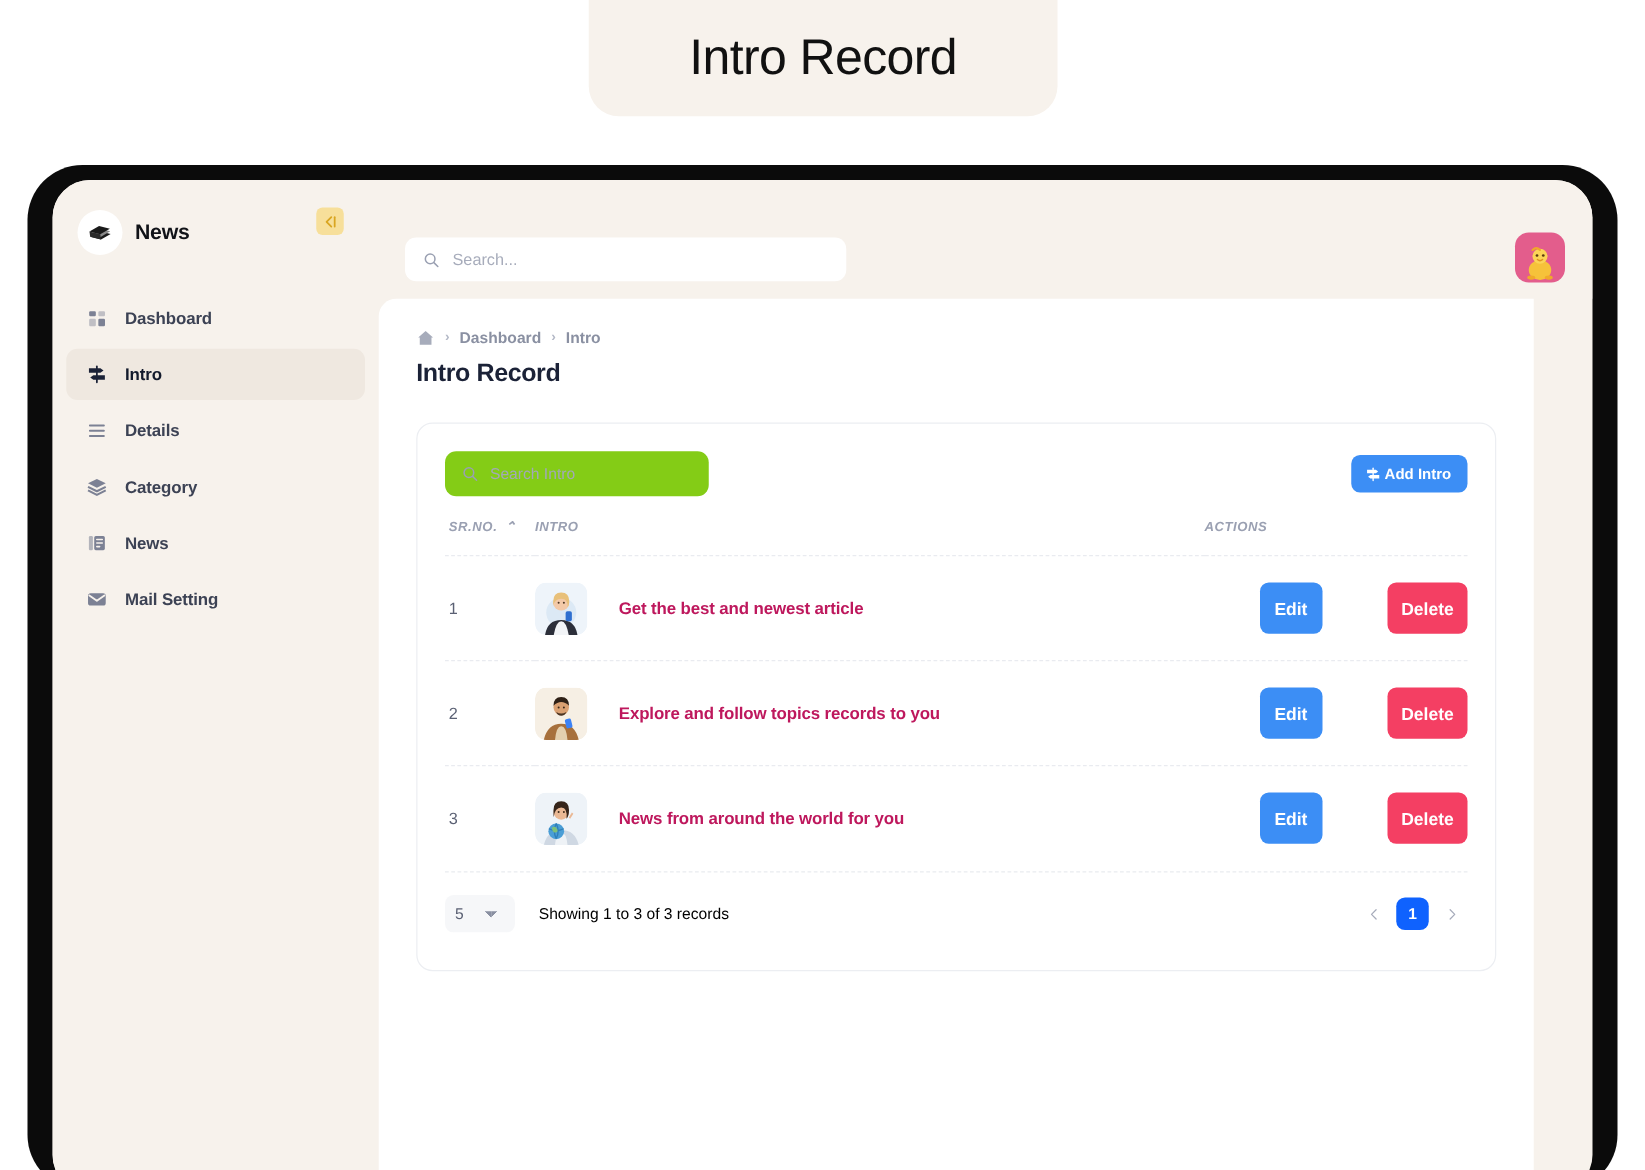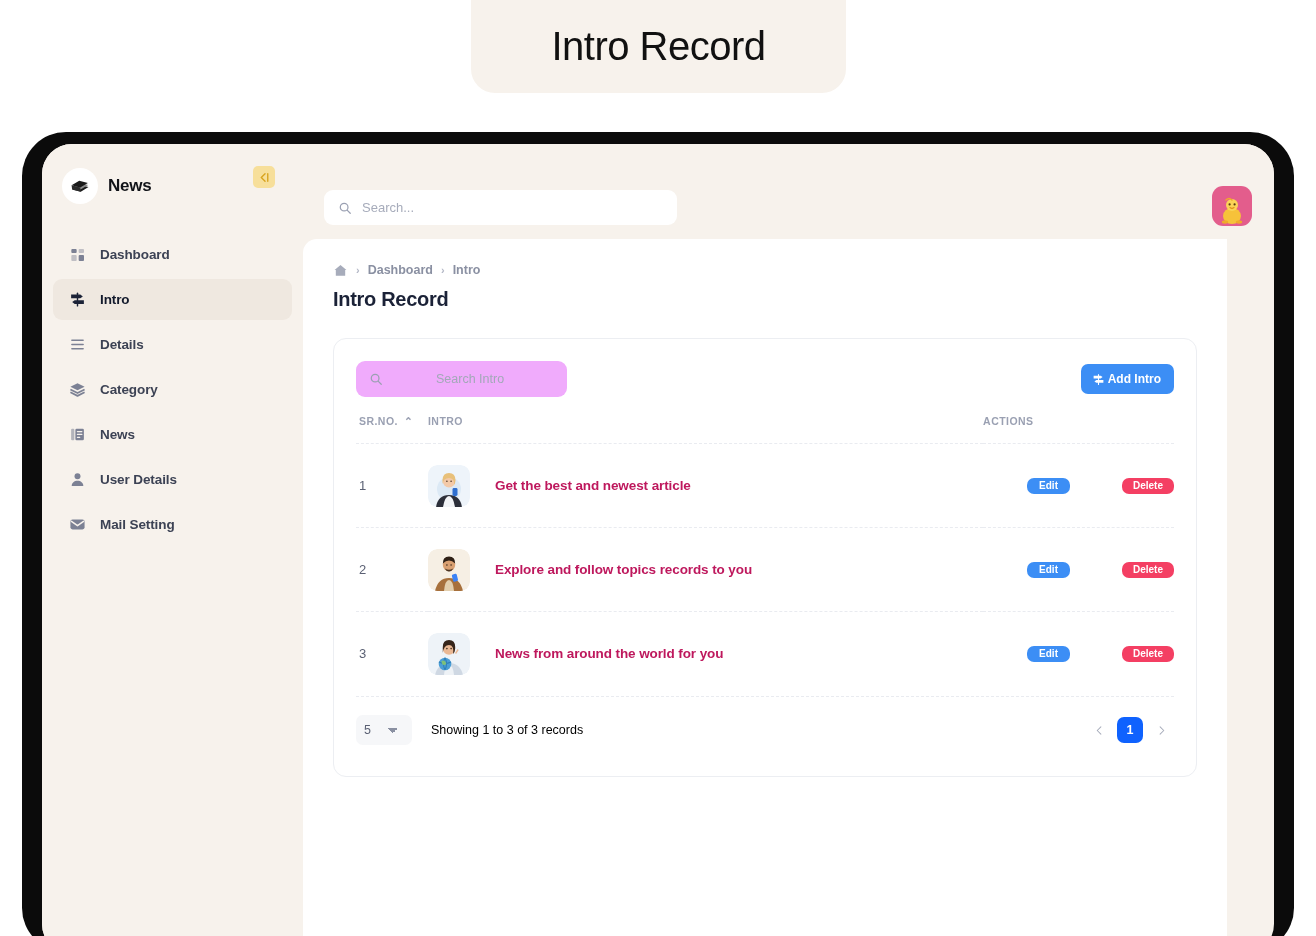--- a/index.html
+++ b/index.html
@@ -161,25 +161,24 @@
     background: #ffffff;
     padding: 22px 22px 0 22px;
     height: 439px;
   }
   #card-toolbar {
     display: flex; align-items: center; justify-content: space-between;
     height: 36px;
   }
   #table-search {
     width: 211px; height: 36px;
-    background: #f0abfc;
+    background: #84cc16;
     border-radius: 9px;
     display: flex; align-items: center;
     padding: 0 13px;
-    gap: 44px;
   }
   #table-search .s-ico { color: #9aa0b2; display:flex; flex:0 0 auto; }
   #table-search-input {
     border: none; outline: none; background: transparent;
     margin-left: 9px; flex: 1 1 auto;
     font-family: "Liberation Sans", sans-serif;
     font-size: 12.5px; color: #3c4254;
   }
   #table-search-input::placeholder { color: #a2a8b8; }
 
@@ -197,20 +196,21 @@
   }
 
   
   #tbl { width: 100%; border-collapse: collapse; margin-top: 18px; }
   #tbl thead th {
     text-align: left;
     font-size: 10.5px; font-weight: 700; letter-spacing: 0.45px;
     color: #9aa0b2;
     padding-bottom: 16px;
     white-space: nowrap;
+    font-style: italic;
   }
   #tbl thead th.c-sr { width: 72px; padding-left: 3px; }
   #tbl thead th.c-actions { width: 190px; }
   .sort-caret { display: inline-block; margin-left: 6px; color: #9aa0b2; }
 
   #tbl tbody td {
     border-top: 1px dashed #e9ebf0;
     padding: 0; height: 84px; vertical-align: middle;
   }
   #tbl tbody tr:first-child td { border-top: 1px dashed #e9ebf0; }
@@ -224,23 +224,23 @@
     display: block;
   }
   .intro-text {
     margin-left: 25px;
     font-size: 13.5px; font-weight: 700; color: #be185d;
     letter-spacing: -0.1px;
   }
   .cell-actions { display: flex; align-items: center; gap: 8px; }
   .btn-edit, .btn-del {
     border: none; outline: none; cursor: pointer;
-    border-radius: 7px; height: 16px;
-    font-family: "Liberation Sans", sans-serif;
-    font-size: 10px; font-weight: 600; color: #ffffff; margin-left: 44px;
+    border-radius: 7px; height: 41px;
+    font-family: "Liberation Sans", sans-serif;
+    font-size: 14px; font-weight: 600; color: #ffffff; margin-left: 44px;
   }
   .btn-edit { background: #3c8ef5; padding: 0 12px; }
   .btn-del  { background: #f43f63; padding: 0 11px; }
 
   
   #card-footer {
     border-top: 1px dashed #e9ebf0;
     height: 68px;
     display: flex; align-items: center;
   }
@@ -368,29 +368,20 @@
               <rect x="3" y="4" width="4.5" height="16" rx="1.4" fill="currentColor" opacity="0.55"></rect>
               <rect x="9" y="4" width="12" height="16" rx="1.8" fill="currentColor"></rect>
               <rect x="11" y="7" width="8" height="1.8" rx="0.9" fill="#f7f2ec"></rect>
               <rect x="11" y="11" width="8" height="1.8" rx="0.9" fill="#f7f2ec"></rect>
               <rect x="11" y="15" width="5" height="1.8" rx="0.9" fill="#f7f2ec"></rect>
             </svg>
           </span>
           <span class="nav-lbl">News</span>
         </div>
 
-        <div class="nav-item">
-          <span class="nav-ico">
-            <svg width="17" height="17" viewBox="0 0 24 24" aria-hidden="true">
-              <circle cx="12" cy="7.5" r="4.2" fill="currentColor"></circle>
-              <path d="M3.8 21 C3.8 16.4 7.5 13.6 12 13.6 C16.5 13.6 20.2 16.4 20.2 21 Z" fill="currentColor"></path>
-            </svg>
-          </span>
-          <span class="nav-lbl">User Details</span>
-        </div>
 
         <div class="nav-item">
           <span class="nav-ico">
             <svg width="17" height="17" viewBox="0 0 24 24" aria-hidden="true">
               <rect x="2" y="5" width="20" height="14" rx="3" fill="currentColor"></rect>
               <path d="M3.5 7.5 L12 13.6 L20.5 7.5" stroke="#f7f2ec" stroke-width="2.1" fill="none" stroke-linecap="round" stroke-linejoin="round"></path>
             </svg>
           </span>
           <span class="nav-lbl">Mail Setting</span>
         </div>

